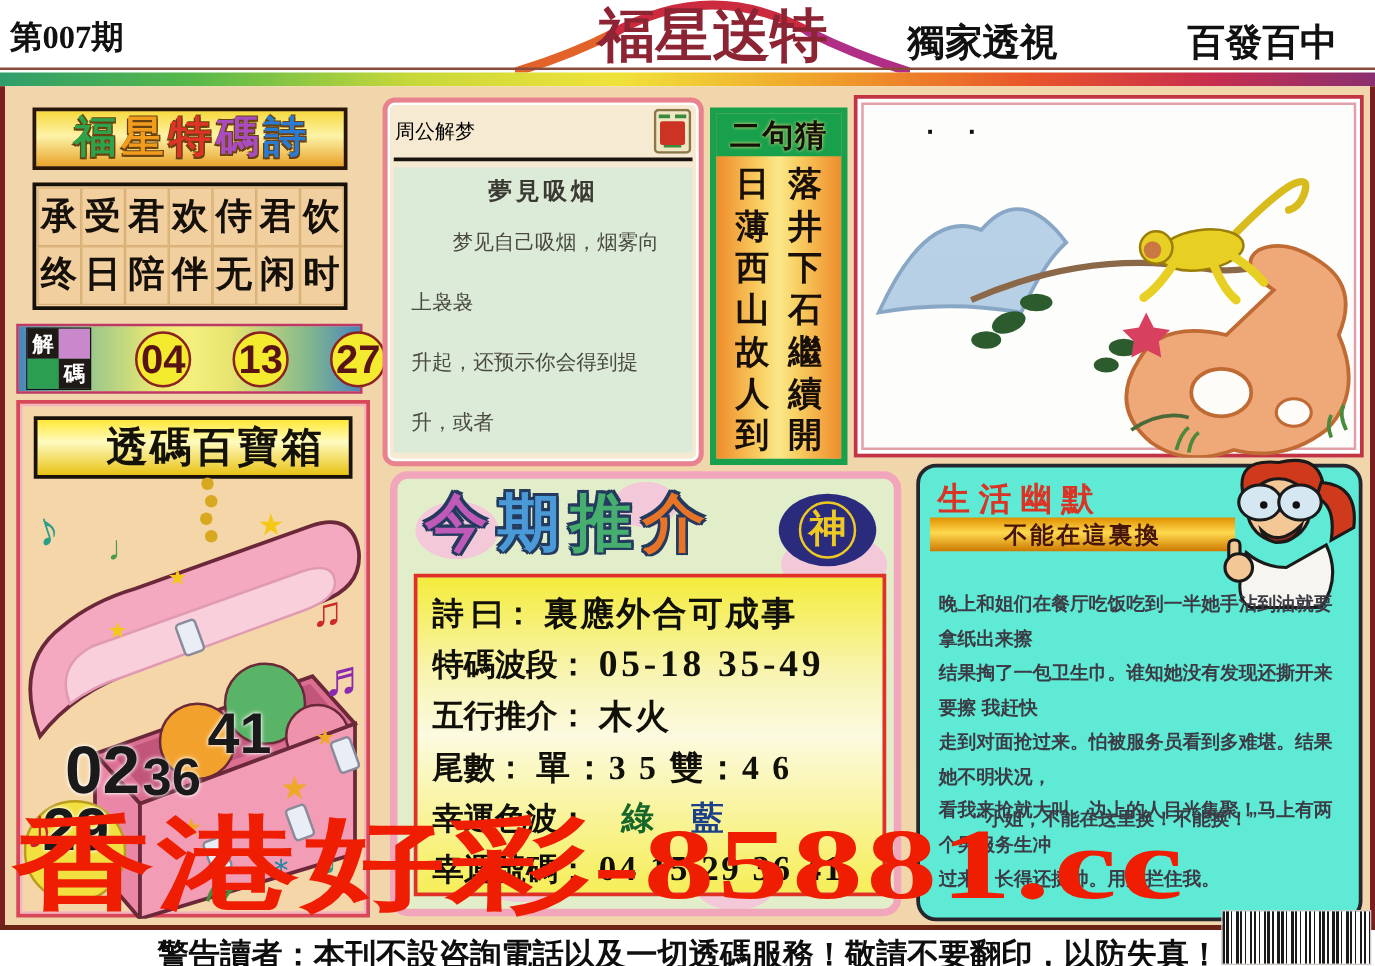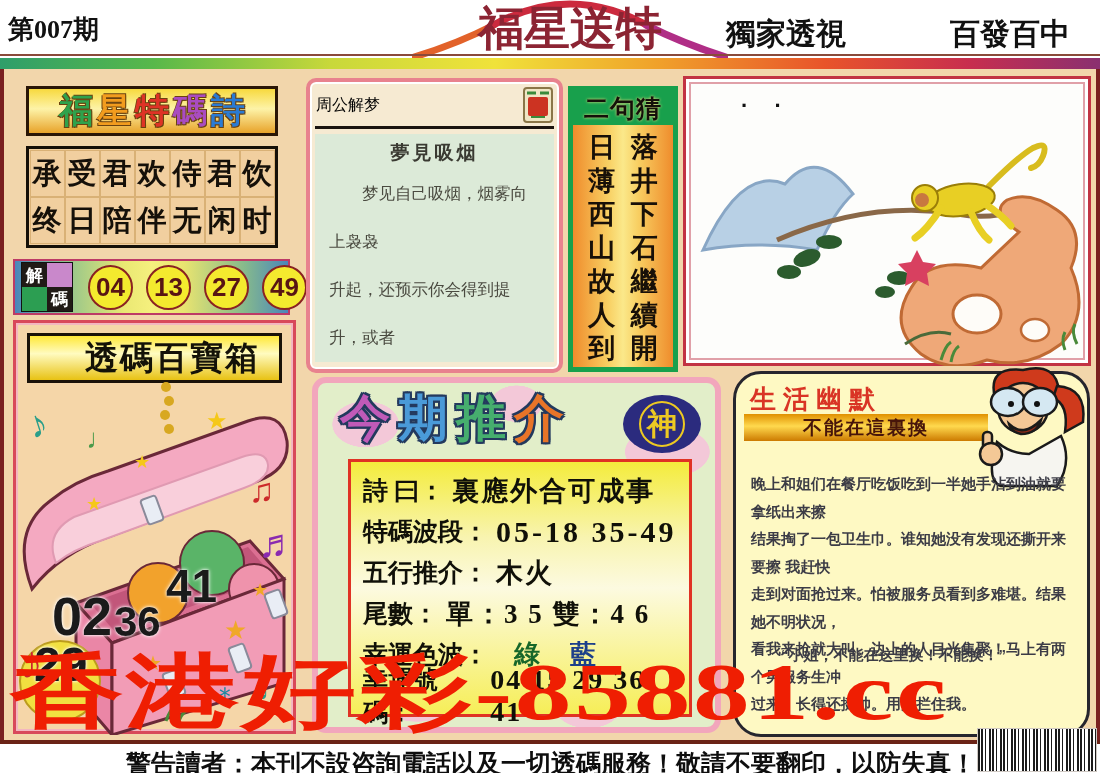--- a/index.html
+++ b/index.html
@@ -39,21 +39,21 @@
     background:linear-gradient(90deg,#4a86bb,#8ec28e 18%,#eae873 40%,#f5f07e 50%,#e8e470 62%,#86ba8c 84%,#4a86bb);
     display:flex;align-items:center;padding-left:6px;}
   .jiema-grid{display:grid;grid-template-columns:25px 25px;grid-template-rows:24px 24px;border:1px solid #111;}
   .jiema-grid .cell{display:flex;align-items:center;justify-content:center;font-size:17px;font-weight:900;}
   .jg-a{background:#201a16;color:#fff;}
   .jg-b{background:#c988cb;}
   .jg-c{background:#2c9e52;}
   .jg-d{background:#201a16;color:#fff;}
   .jiema-balls{display:flex;gap:13px;margin-left:15px;}
   .ball{width:45px;height:45px;border-radius:50%;background:#f4ea2e;border:2px solid #8a2222;box-sizing:border-box;
-    display:flex;align-items:center;justify-content:center;font-size:26px;font-weight:800;color:#581414;}
+    display:flex;align-items:center;justify-content:center;font-size:32px;font-weight:800;color:#581414;margin-left:20px;}
 
   .treasure{left:13px;top:320px;width:283px;height:414px;border:3px solid #d8485a;box-sizing:border-box;
     background:#f5d6a8;box-shadow:inset 0 0 0 2px #f3b6c0;}
   .t-banner{position:absolute;left:11px;top:10px;width:255px;height:50px;border:3px solid #1a1208;box-sizing:border-box;
     background:linear-gradient(180deg,#ffe838,#fffbc0 40%,#e8c214);
     display:flex;align-items:center;justify-content:center;
     font-size:33px;font-weight:900;color:#141208;letter-spacing:2px;padding-left:36px;}
   .chest-svg{position:absolute;left:0;top:58px;}
   .t-num{position:absolute;color:#1a1a1a;font-weight:700;text-shadow:0 0 4px #ffffff,0 0 2px #ffffff;line-height:1;}
   .deco{position:absolute;line-height:1;}
@@ -92,34 +92,34 @@
       radial-gradient(42px 30px at 50% 6%,#f3c8d8 60%,transparent 61%);}
   .tj-title{position:absolute;left:22px;top:10px;display:flex;gap:8px;}
   .tj-title span{font-size:50px;font-weight:900;line-height:1;
     text-shadow:2px 0 0 #243a5e,-2px 0 0 #243a5e,0 2px 0 #243a5e,0 -2px 0 #243a5e,
       2px 2px 0 #243a5e,-2px -2px 0 #243a5e,2px -2px 0 #243a5e,-2px 2px 0 #243a5e;}
   .tj-badge{position:absolute;right:14px;top:12px;width:78px;height:58px;border-radius:50%;
     background:#2b2b7e;display:flex;align-items:center;justify-content:center;}
   .tj-badge .ring{width:42px;height:42px;border:2px solid #edc922;border-radius:50%;
     display:flex;align-items:center;justify-content:center;}
   .tj-badge .glyph{font-size:30px;font-weight:900;color:#edc922;line-height:1;}
-  .ybox{position:absolute;left:30px;top:76px;width:344px;height:258px;border:3px solid #e03224;box-sizing:border-box;
+  .ybox{position:absolute;left:13px;top:76px;width:378px;height:258px;border:3px solid #e03224;box-sizing:border-box;
     background:linear-gradient(180deg,#f4ec3c,#f8f4b0 30%,#fcfae0 50%,#f6ee58);
     padding:8px 12px 0 12px;}
   .yrow{height:41px;display:flex;align-items:center;color:#101008;}
   .ylab{font-size:25px;font-weight:900;}
   .yval{font-size:27px;font-weight:900;letter-spacing:2px;margin-left:8px;}
   .yval.num{font-size:30px;letter-spacing:3px;}
   .yval.lucky{font-size:28px;letter-spacing:2px;}
   .cw-green{color:#17672a;font-size:26px;font-weight:900;margin-left:26px;}
   .cw-blue{color:#1c3f8a;font-size:26px;font-weight:900;margin-left:30px;}
 
   
-  .humor{left:733px;top:371px;width:357px;height:366px;border:3px solid #26262e;border-radius:28px;box-sizing:border-box;
-    background:#fef9c3;}
+  .humor{left:733px;top:371px;width:357px;height:366px;border:3px solid #26262e;border-radius:16px;box-sizing:border-box;
+    background:#5eead4;}
   .humor-title{position:absolute;left:14px;top:8px;font-size:26px;font-weight:900;color:#d93425;letter-spacing:7px;}
   .humor-banner{position:absolute;left:8px;top:40px;width:244px;height:27px;
     background:linear-gradient(180deg,#e09000,#ffd94e 45%,#cc7a00);
     display:flex;align-items:center;justify-content:center;
     font-size:19px;font-weight:900;color:#47150a;letter-spacing:2px;}
   .humor-mascot{position:absolute;right:-4px;top:-16px;}
   .humor-body{position:absolute;left:15px;top:96px;width:328px;font-size:15px;font-weight:600;color:#3c3c46;
     line-height:27.5px;white-space:pre-line;}
   .humor-punch{position:absolute;left:15px;top:272px;width:328px;padding-left:30px;box-sizing:border-box;
     font-size:15px;font-weight:600;color:#3c3c46;}

